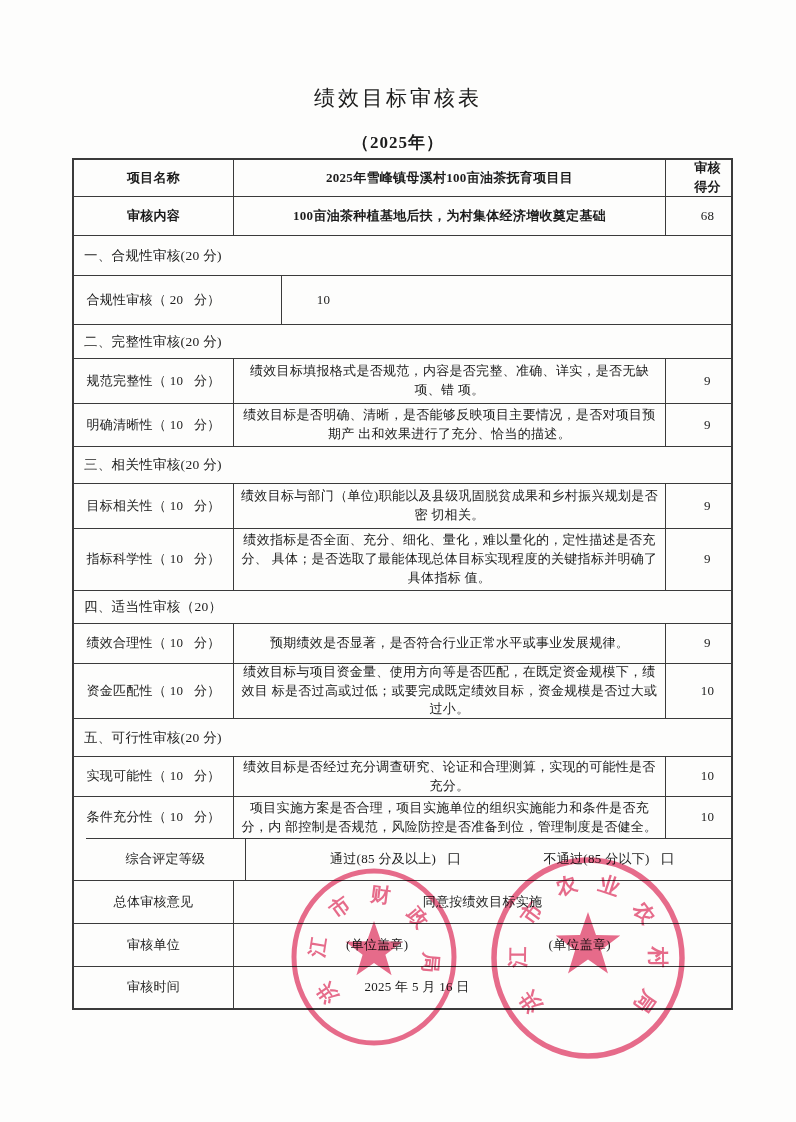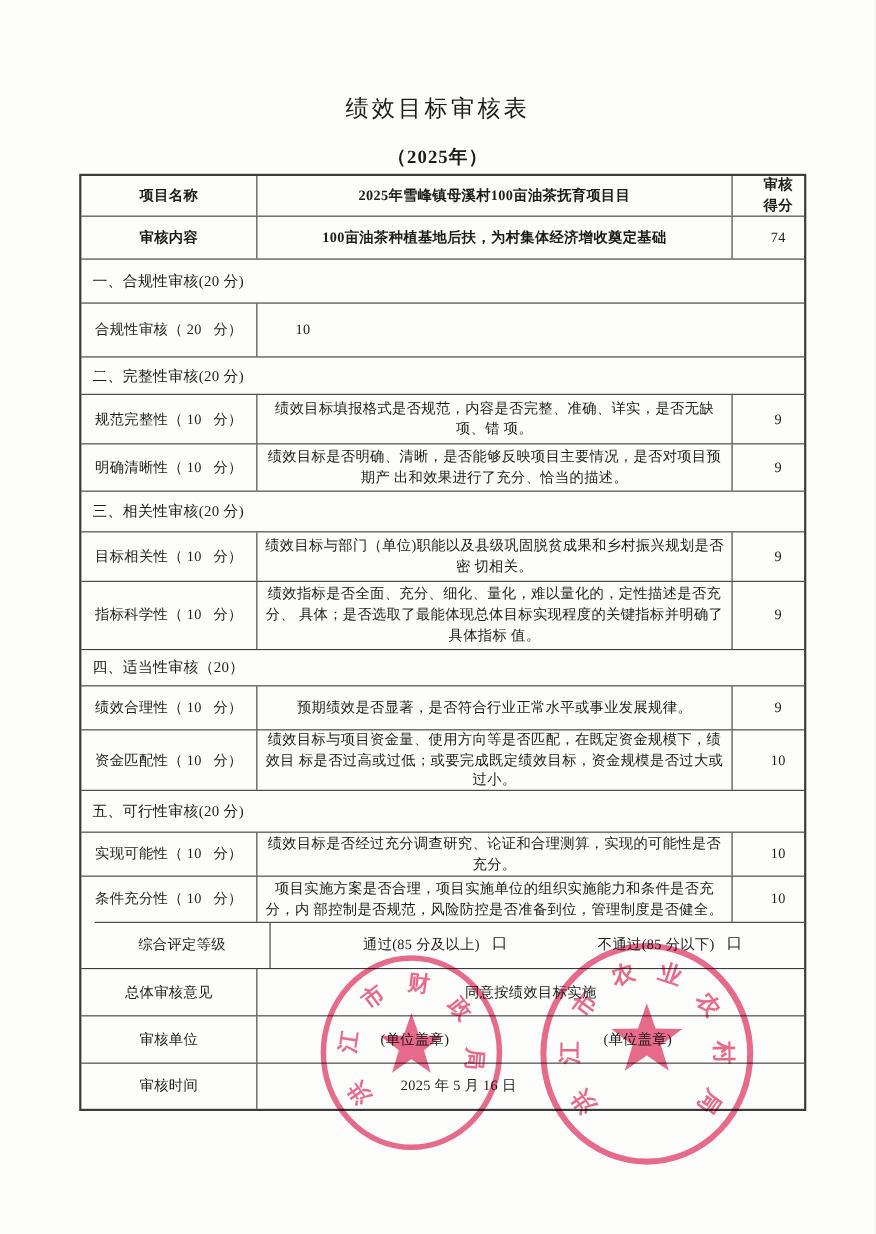--- a/index.html
+++ b/index.html
@@ -54,26 +54,26 @@
   <div class="doc-subtitle">（2025年）</div>
   <div class="review-table">
       <div class="row" style="height: 36px;">
         <div class="cell c1 bold">项目名称</div>
         <div class="cell c2 bold">2025年雪峰镇母溪村100亩油茶抚育项目目</div>
         <div class="cell c3 bold">审核得分</div>
       </div>
       <div class="row" style="height: 39px;">
         <div class="cell c1 bold">审核内容</div>
         <div class="cell c2 bold">100亩油茶种植基地后扶，为村集体经济增收奠定基础</div>
-        <div class="cell c3">74</div>
+        <div class="cell c3">68</div>
       </div>
       <div class="row" style="height: 40px;">
         <div class="cell band">一、合规性审核(20 分)</div>
       </div>
-      <div class="row" style="height: 49px;">
+      <div class="row" style="height: 49px; gap: 48px;">
         <div class="cell c1">合规性审核（ 20   分）</div>
         <div class="cell c3">10</div>
       </div>
       <div class="row" style="height: 34px;">
         <div class="cell band">二、完整性审核(20 分)</div>
       </div>
       <div class="row" style="height: 45px;">
         <div class="cell c1">规范完整性（ 10   分）</div>
         <div class="cell c2">绩效目标填报格式是否规范，内容是否完整、准确、详实，是否无缺项、错 项。</div>
         <div class="cell c3">9</div>

